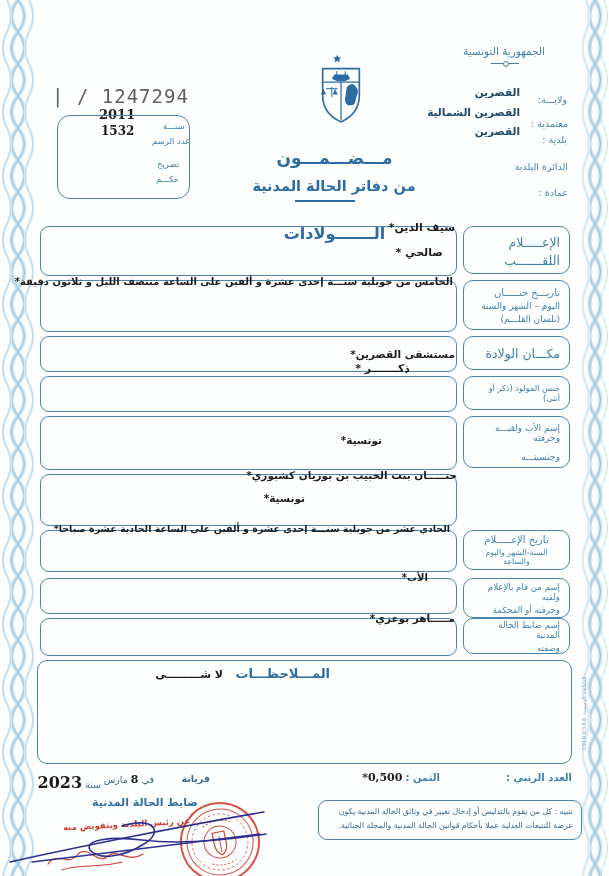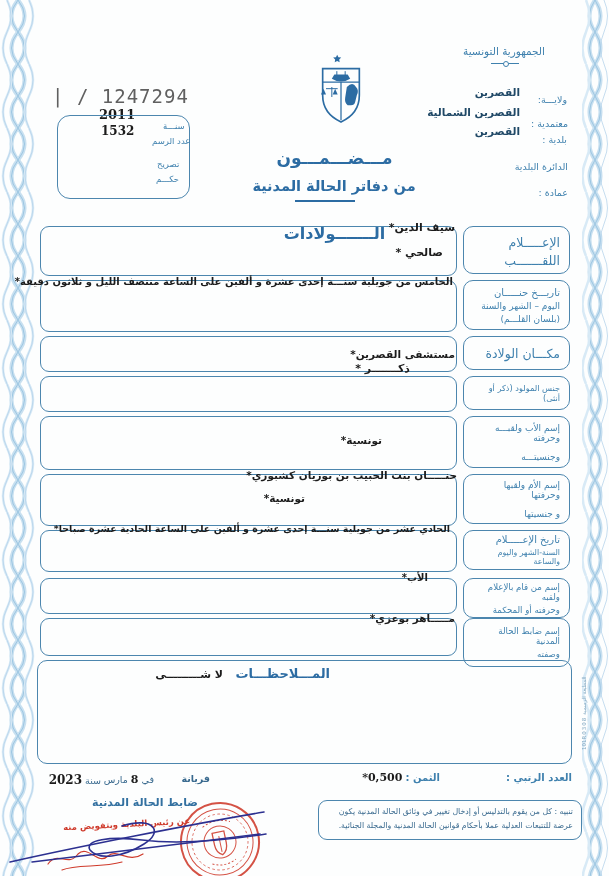--- a/index.html
+++ b/index.html
@@ -154,33 +154,29 @@
   <div class="lbox f2" style="top:336px; height:34px;margin-left:27px;">
     <span>مكـــان الولادة</span>
   </div>
   <div class="lbox f3" style="top:376px; height:34px;">
     <span>جنس المولود (ذكر أو أنثى)</span>
   </div>
   <div class="lbox" style="top:416px; height:52px; row-gap:9px;">
     <span>إسم الأب ولقبـــه وحرفته</span>
     <span>وجنسيتـــه</span>
   </div>
-  <div class="lbox" style="top:474px; height:50px; row-gap:9px;">
-    <span>إسم الأم ولقبها وحرفتها</span>
-    <span>و جنسيتها</span>
-  </div>
-  <div class="lbox f6" style="top:530px; height:40px;">
+  <div class="lbox f6" style="top:530px; height:40px;text-align:center;">
     <span>تاريخ الإعـــــلام</span>
     <span style="font-size:7.8px;">السنة-الشهر واليوم والساعة</span>
   </div>
   <div class="lbox f7" style="top:578px; height:40px;">
     <span>إسم من قام بالإعلام ولقبه</span>
     <span>وحرفته أو المحكمة</span>
   </div>
-  <div class="lbox f8" style="top:618px; height:49px;">
+  <div class="lbox f8" style="top:618px; height:36px;">
     <span>إسم ضابط الحالة المدنية</span>
     <span>وصفته</span>
   </div>
 
   <div class="t ink" style="right:154px; top:222px; font-size:11px;">سيف الدين*</div>
   <div class="t ink" style="right:166px; top:247px; font-size:11px;">صالحي *</div>
   <div class="t ink" style="right:156px; top:276px; font-size:10px;">الخامس من جويلية سنـــة إحدى عشرة و ألفين على الساعة منتصف الليل و ثلاثون دقيقة*</div>
   <div class="t ink" style="right:154px; top:331px; font-size:10.5px;margin-top:17px;">مستشفى القصرين*</div>
   <div class="t ink" style="right:199px; top:363px; font-size:11px;">ذكـــــــر  *</div>
   <div class="t ink" style="right:227px; top:434px; font-size:10.5px;">تونسية*</div>
@@ -202,21 +198,21 @@
     <span class="ink serif" style="font-size:11px;">0,500*</span>
   </div>
   <div class="t" style="right:399px; top:774px; font-size:9.5px; color:#38698e; font-weight:bold;">فريانة</div>
   <div class="t" style="right:455px; top:774px; font-size:9.5px; color:#38698e;">
     <span>في</span>
     <span class="ink serif" style="font-size:11px;">8</span>
     <span>مارس</span>
   </div>
   <div class="t" style="right:508px; top:774px; font-size:9.5px; color:#38698e;">
     <span>سنة</span>
-    <span class="ink serif" style="font-size:12px; font-weight:bold;">2023</span>
+    <span class="ink serif" style="font-size:16px; font-weight:bold;">2023</span>
   </div>
 
   <div class="t" style="right:411px; top:797px; font-size:11px; font-weight:bold; color:#3270a0;">ضابط الحالة المدنية</div>
   <div class="t" style="right:419px; top:820px; font-size:8.5px; font-weight:bold; color:#cf3b2c; transform:rotate(-3deg);">عن رئيس البلدية وبتفويض منه</div>
 
   <svg style="position:absolute; left:178px; top:800px; opacity:.88;" width="84" height="84" viewBox="0 0 84 84">
     <g stroke="#cf3b2c" fill="none" transform="rotate(-12 42 42)">
       <circle cx="42" cy="42" r="39" stroke-width="2"></circle>
       <circle cx="42" cy="42" r="33" stroke-width="1"></circle>
       <circle cx="42" cy="42" r="28" stroke-width=".8" stroke-dasharray="2.5,2.5"></circle>

